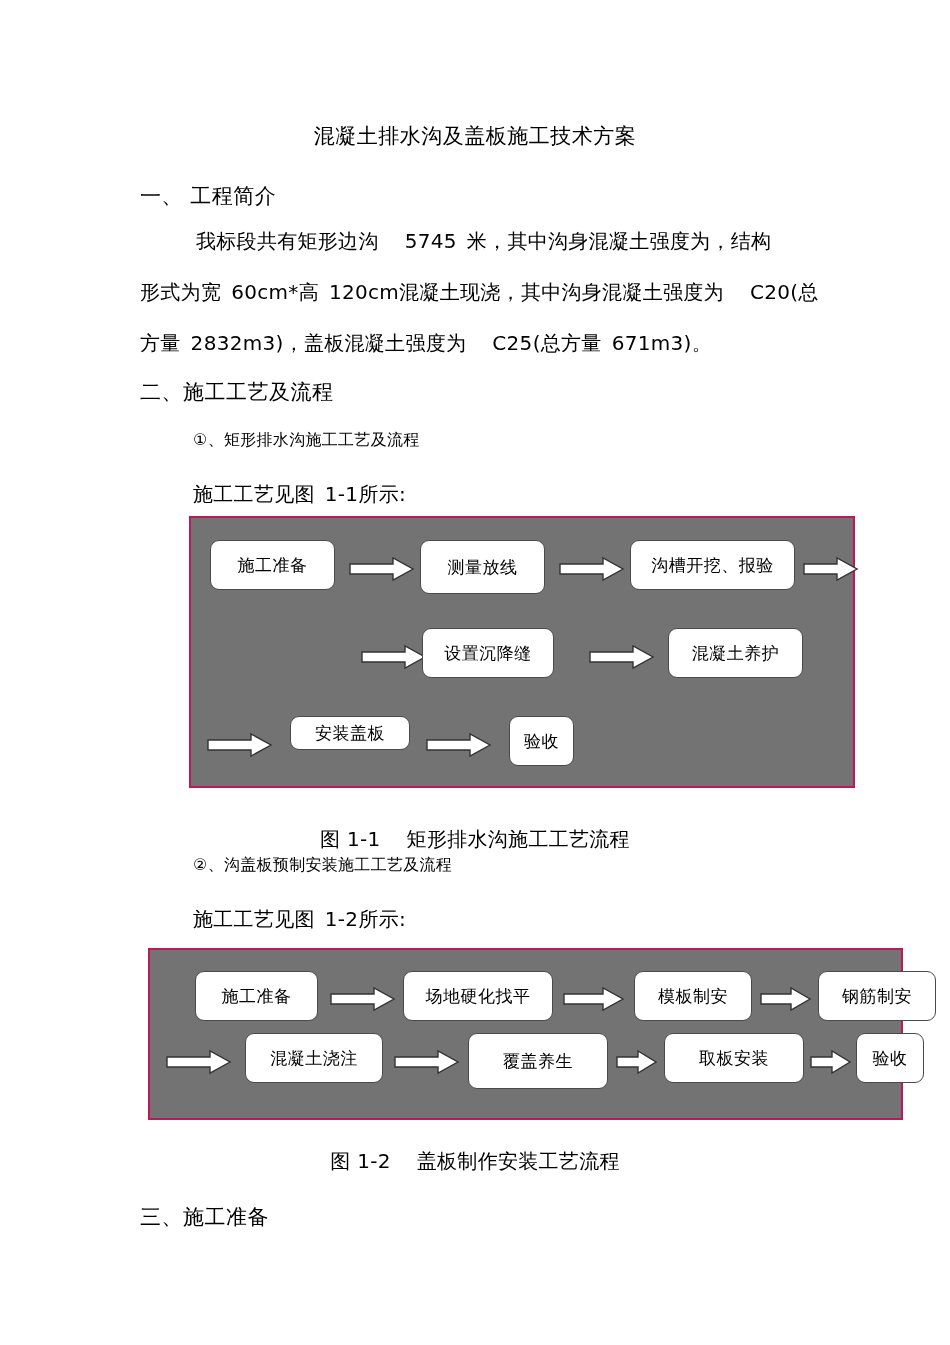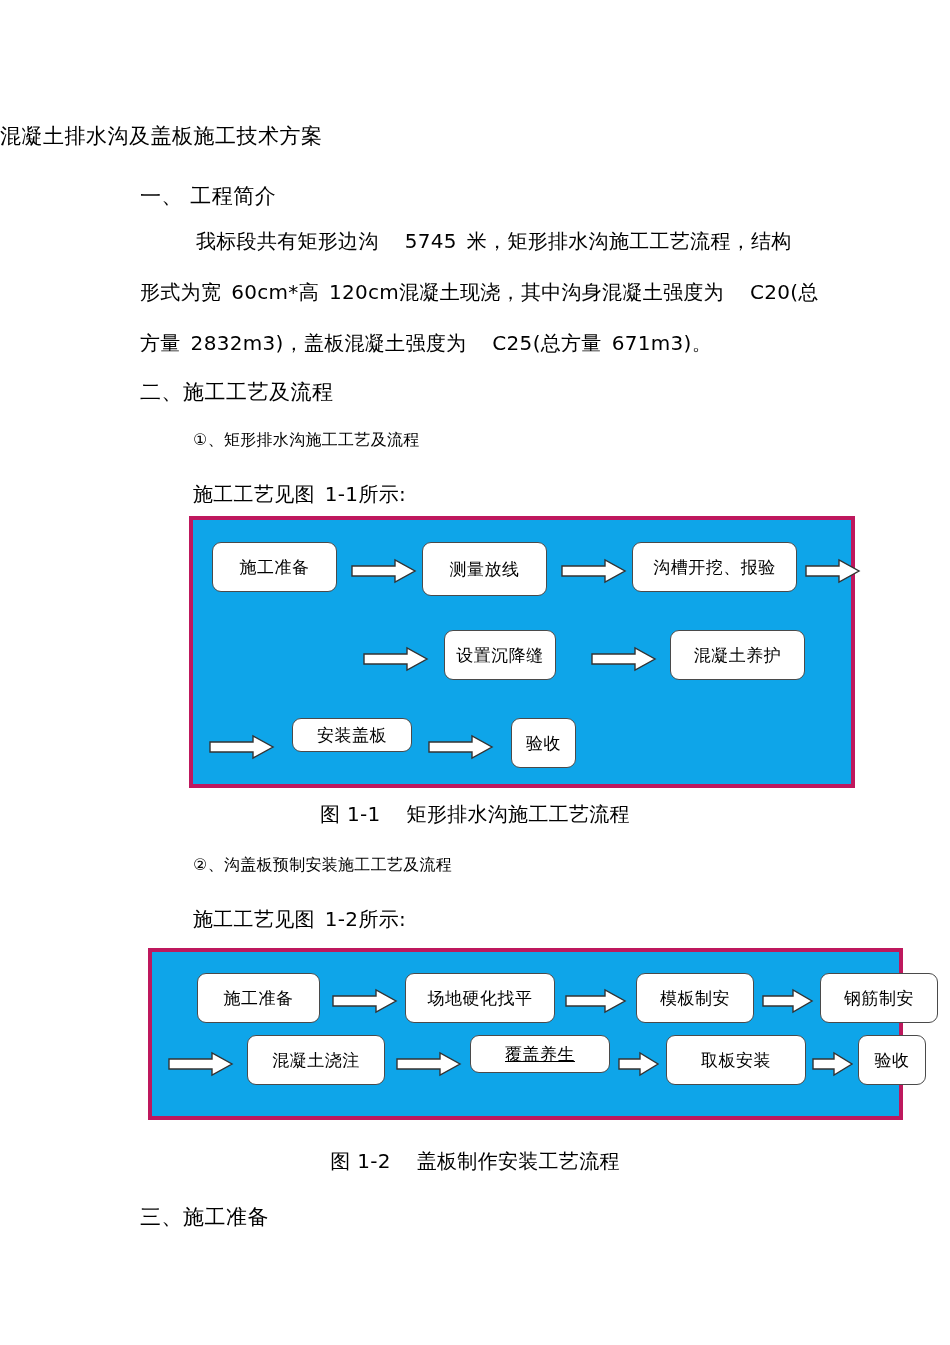--- a/index.html
+++ b/index.html
@@ -19,21 +19,21 @@
     position: absolute;
     inset: 0;
   }
 
   
   .doc-title {
     position: absolute;
     left: 0;
     top: 122px;
     width: 950px;
-    text-align: left;
+    text-align: center;
     font-size: 21px;
     letter-spacing: 0.5px;
   }
   .h1 {
     position: absolute;
     left: 140px;
     font-size: 21px;
     letter-spacing: 0.5px;
     white-space: nowrap;
   }
@@ -57,22 +57,22 @@
     text-align: center;
     font-size: 20px;
     letter-spacing: 0.3px;
   }
   .gapsm { display: inline-block; width: 10px; }
   .gapmd { display: inline-block; width: 26px; }
 
   
   .flow-frame {
     position: absolute;
-    border: 4px solid #be185d;
-    background: #0ea5e9;
+    border: 2px solid #be185d;
+    background: #737373;
     box-sizing: border-box;
   }
   .node {
     position: absolute;
     box-sizing: border-box;
     border: 1.4px solid #4a4a4a;
     border-radius: 9px;
     background: #ffffff;
     display: flex;
     align-items: center;
@@ -91,21 +91,21 @@
 </head>
 <body>
 
 <div class="page">
 
   <div class="doc-title">混凝土排水沟及盖板施工技术方案</div>
 
   <div class="h1" style="top:182px;">一、  工程简介</div>
 
   <div class="para-line" style="left:196px; top:228px;">
-    <span>我标段共有矩形边沟</span><span class="gapmd"></span><span>5745</span><span class="gapsm"></span><span>米，矩形排水沟施工工艺流程，结构</span>
+    <span>我标段共有矩形边沟</span><span class="gapmd"></span><span>5745</span><span class="gapsm"></span><span>米，其中沟身混凝土强度为，结构</span>
   </div>
 
   <div class="para-line" style="left:140px; top:279px;">
     <span>形式为宽</span><span class="gapsm"></span><span>60cm*</span><span>高</span><span class="gapsm"></span><span>120cm</span><span>混凝土现浇，其中沟身混凝土强度为</span><span class="gapmd"></span><span>C20(</span><span>总</span>
   </div>
 
   <div class="para-line" style="left:140px; top:330px;">
     <span>方量</span><span class="gapsm"></span><span>2832m3)</span><span>，盖板混凝土强度为</span><span class="gapmd"></span><span>C25(</span><span>总方量</span><span class="gapsm"></span><span>671m3)</span><span>。</span>
   </div>
 
@@ -136,21 +136,21 @@
       <svg width="56" height="26" viewBox="0 0 56 26">
         <path d="M1,8 L34,8 L34,2 L54,13 L34,24 L34,18 L1,18 Z" fill="#ffffff" stroke="#333333" stroke-width="1.4" stroke-linejoin="miter"></path>
       </svg>
     </span>
 
     <span class="arrow" style="left:170px; top:126px;">
       <svg width="66" height="26" viewBox="0 0 66 26">
         <path d="M1,8 L44,8 L44,2 L64,13 L44,24 L44,18 L1,18 Z" fill="#ffffff" stroke="#333333" stroke-width="1.4" stroke-linejoin="miter"></path>
       </svg>
     </span>
-    <div class="node" style="left:251px; top:110px; width:112px; height:50px;">设置沉降缝</div>
+    <div class="node" style="left:231px; top:110px; width:132px; height:50px;">设置沉降缝</div>
     <span class="arrow" style="left:398px; top:126px;">
       <svg width="66" height="26" viewBox="0 0 66 26">
         <path d="M1,8 L44,8 L44,2 L64,13 L44,24 L44,18 L1,18 Z" fill="#ffffff" stroke="#333333" stroke-width="1.4" stroke-linejoin="miter"></path>
       </svg>
     </span>
     <div class="node" style="left:477px; top:110px; width:135px; height:50px;">混凝土养护</div>
 
     <span class="arrow" style="left:16px; top:214px;">
       <svg width="66" height="26" viewBox="0 0 66 26">
         <path d="M1,8 L44,8 L44,2 L64,13 L44,24 L44,18 L1,18 Z" fill="#ffffff" stroke="#333333" stroke-width="1.4" stroke-linejoin="miter"></path>
@@ -158,21 +158,21 @@
     </span>
     <div class="node" style="left:99px; top:198px; width:120px; height:34px;">安装盖板</div>
     <span class="arrow" style="left:235px; top:214px;">
       <svg width="66" height="26" viewBox="0 0 66 26">
         <path d="M1,8 L44,8 L44,2 L64,13 L44,24 L44,18 L1,18 Z" fill="#ffffff" stroke="#333333" stroke-width="1.4" stroke-linejoin="miter"></path>
       </svg>
     </span>
     <div class="node" style="left:318px; top:198px; width:65px; height:50px;">验收</div>
   </div>
 
-  <div class="fig-caption" style="top:801px;">
+  <div class="fig-caption" style="top:826px;">
     <span>图 1-1</span><span class="gapmd"></span><span>矩形排水沟施工工艺流程</span>
   </div>
 
   <div class="sub-h" style="top:855px;">②、沟盖板预制安装施工工艺及流程</div>
 
   <div class="para-line" style="left:193px; top:906px;">
     <span>施工工艺见图</span><span class="gapsm"></span><span>1-2</span><span>所示:</span>
   </div>
 
   <div class="flow-frame" style="left:148px; top:948px; width:755px; height:172px;">
@@ -201,21 +201,21 @@
       <svg width="66" height="26" viewBox="0 0 66 26">
         <path d="M1,8 L44,8 L44,2 L64,13 L44,24 L44,18 L1,18 Z" fill="#ffffff" stroke="#333333" stroke-width="1.4" stroke-linejoin="miter"></path>
       </svg>
     </span>
     <div class="node" style="left:95px; top:83px; width:138px; height:50px;">混凝土浇注</div>
     <span class="arrow" style="left:244px; top:99px;">
       <svg width="66" height="26" viewBox="0 0 66 26">
         <path d="M1,8 L44,8 L44,2 L64,13 L44,24 L44,18 L1,18 Z" fill="#ffffff" stroke="#333333" stroke-width="1.4" stroke-linejoin="miter"></path>
       </svg>
     </span>
-    <div class="node" style="left:318px; top:83px; width:140px; height:38px;text-decoration:underline;">覆盖养生</div>
+    <div class="node" style="left:318px; top:83px; width:140px; height:56px;">覆盖养生</div>
     <span class="arrow" style="left:466px; top:99px;">
       <svg width="42" height="26" viewBox="0 0 42 26">
         <path d="M1,8 L22,8 L22,2 L40,13 L22,24 L22,18 L1,18 Z" fill="#ffffff" stroke="#333333" stroke-width="1.4" stroke-linejoin="miter"></path>
       </svg>
     </span>
     <div class="node" style="left:514px; top:83px; width:140px; height:50px;">取板安装</div>
     <span class="arrow" style="left:660px; top:99px;">
       <svg width="42" height="26" viewBox="0 0 42 26">
         <path d="M1,8 L22,8 L22,2 L40,13 L22,24 L22,18 L1,18 Z" fill="#ffffff" stroke="#333333" stroke-width="1.4" stroke-linejoin="miter"></path>
       </svg>

